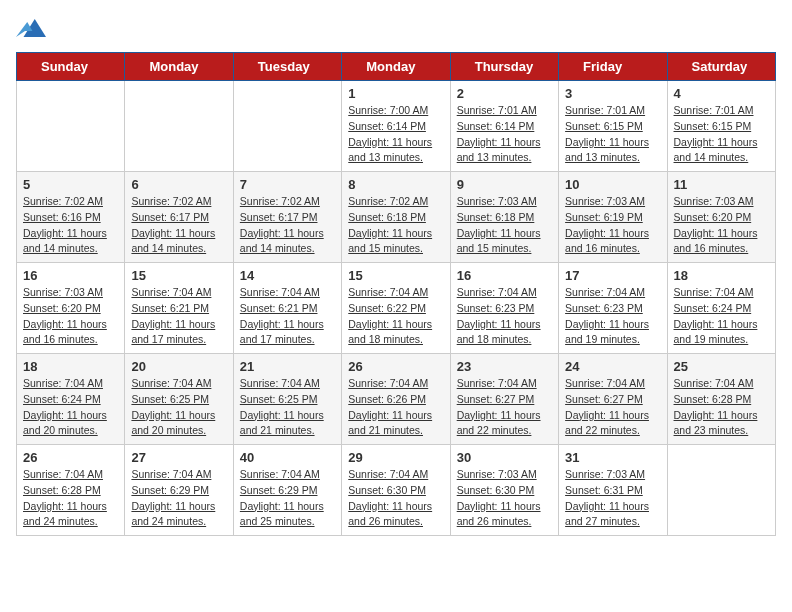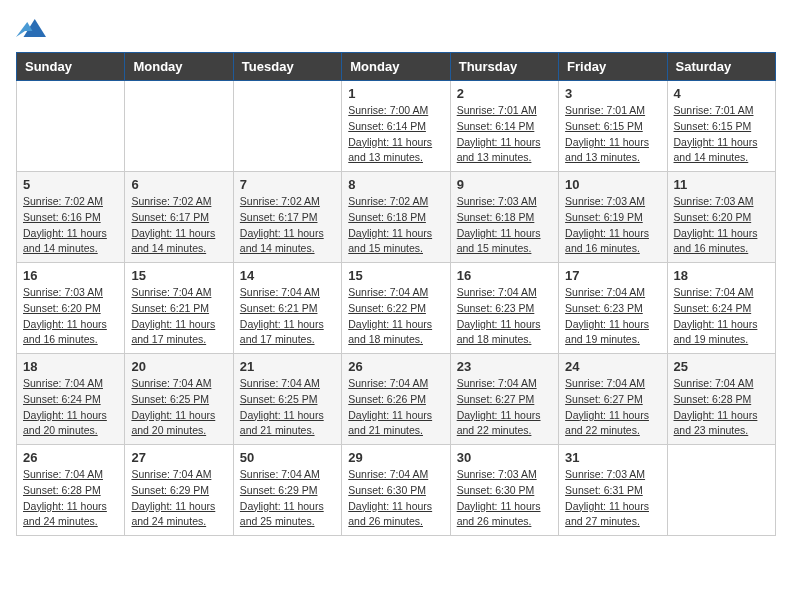--- a/index.html
+++ b/index.html
@@ -46,26 +46,26 @@
     .title-location {
       font-size: 16px;
       color: #555;
     }
     .calendar {
       width: 100%;
       border-collapse: collapse;
       border: 1px solid #ccc;
     }
     .calendar th {
-      background-color: #404040;
+      background-color: #b91c1c;
       color: #fff;
       font-size: 13px;
       font-weight: bold;
       text-align: left;
-      padding: 6px 8px;
+      padding: 6px 24px;
       border: 1px solid #1e5a9a;
     }
     .calendar td {
       vertical-align: top;
       border: 1px solid #ccc;
       padding: 5px 6px;
       width: 108px;
       min-height: 80px;
       background: #fff;
       font-size: 11px;
@@ -234,21 +234,21 @@
       <tr>
         <td>
           <span class="day-num">26</span>
           <div class="day-info">Sunrise: 7:04 AM<br>Sunset: 6:28 PM<br>Daylight: 11 hours and 24 minutes.</div>
         </td>
         <td>
           <span class="day-num">27</span>
           <div class="day-info">Sunrise: 7:04 AM<br>Sunset: 6:29 PM<br>Daylight: 11 hours and 24 minutes.</div>
         </td>
         <td>
-          <span class="day-num">50</span>
+          <span class="day-num">40</span>
           <div class="day-info">Sunrise: 7:04 AM<br>Sunset: 6:29 PM<br>Daylight: 11 hours and 25 minutes.</div>
         </td>
         <td>
           <span class="day-num">29</span>
           <div class="day-info">Sunrise: 7:04 AM<br>Sunset: 6:30 PM<br>Daylight: 11 hours and 26 minutes.</div>
         </td>
         <td>
           <span class="day-num">30</span>
           <div class="day-info">Sunrise: 7:03 AM<br>Sunset: 6:30 PM<br>Daylight: 11 hours and 26 minutes.</div>
         </td>

